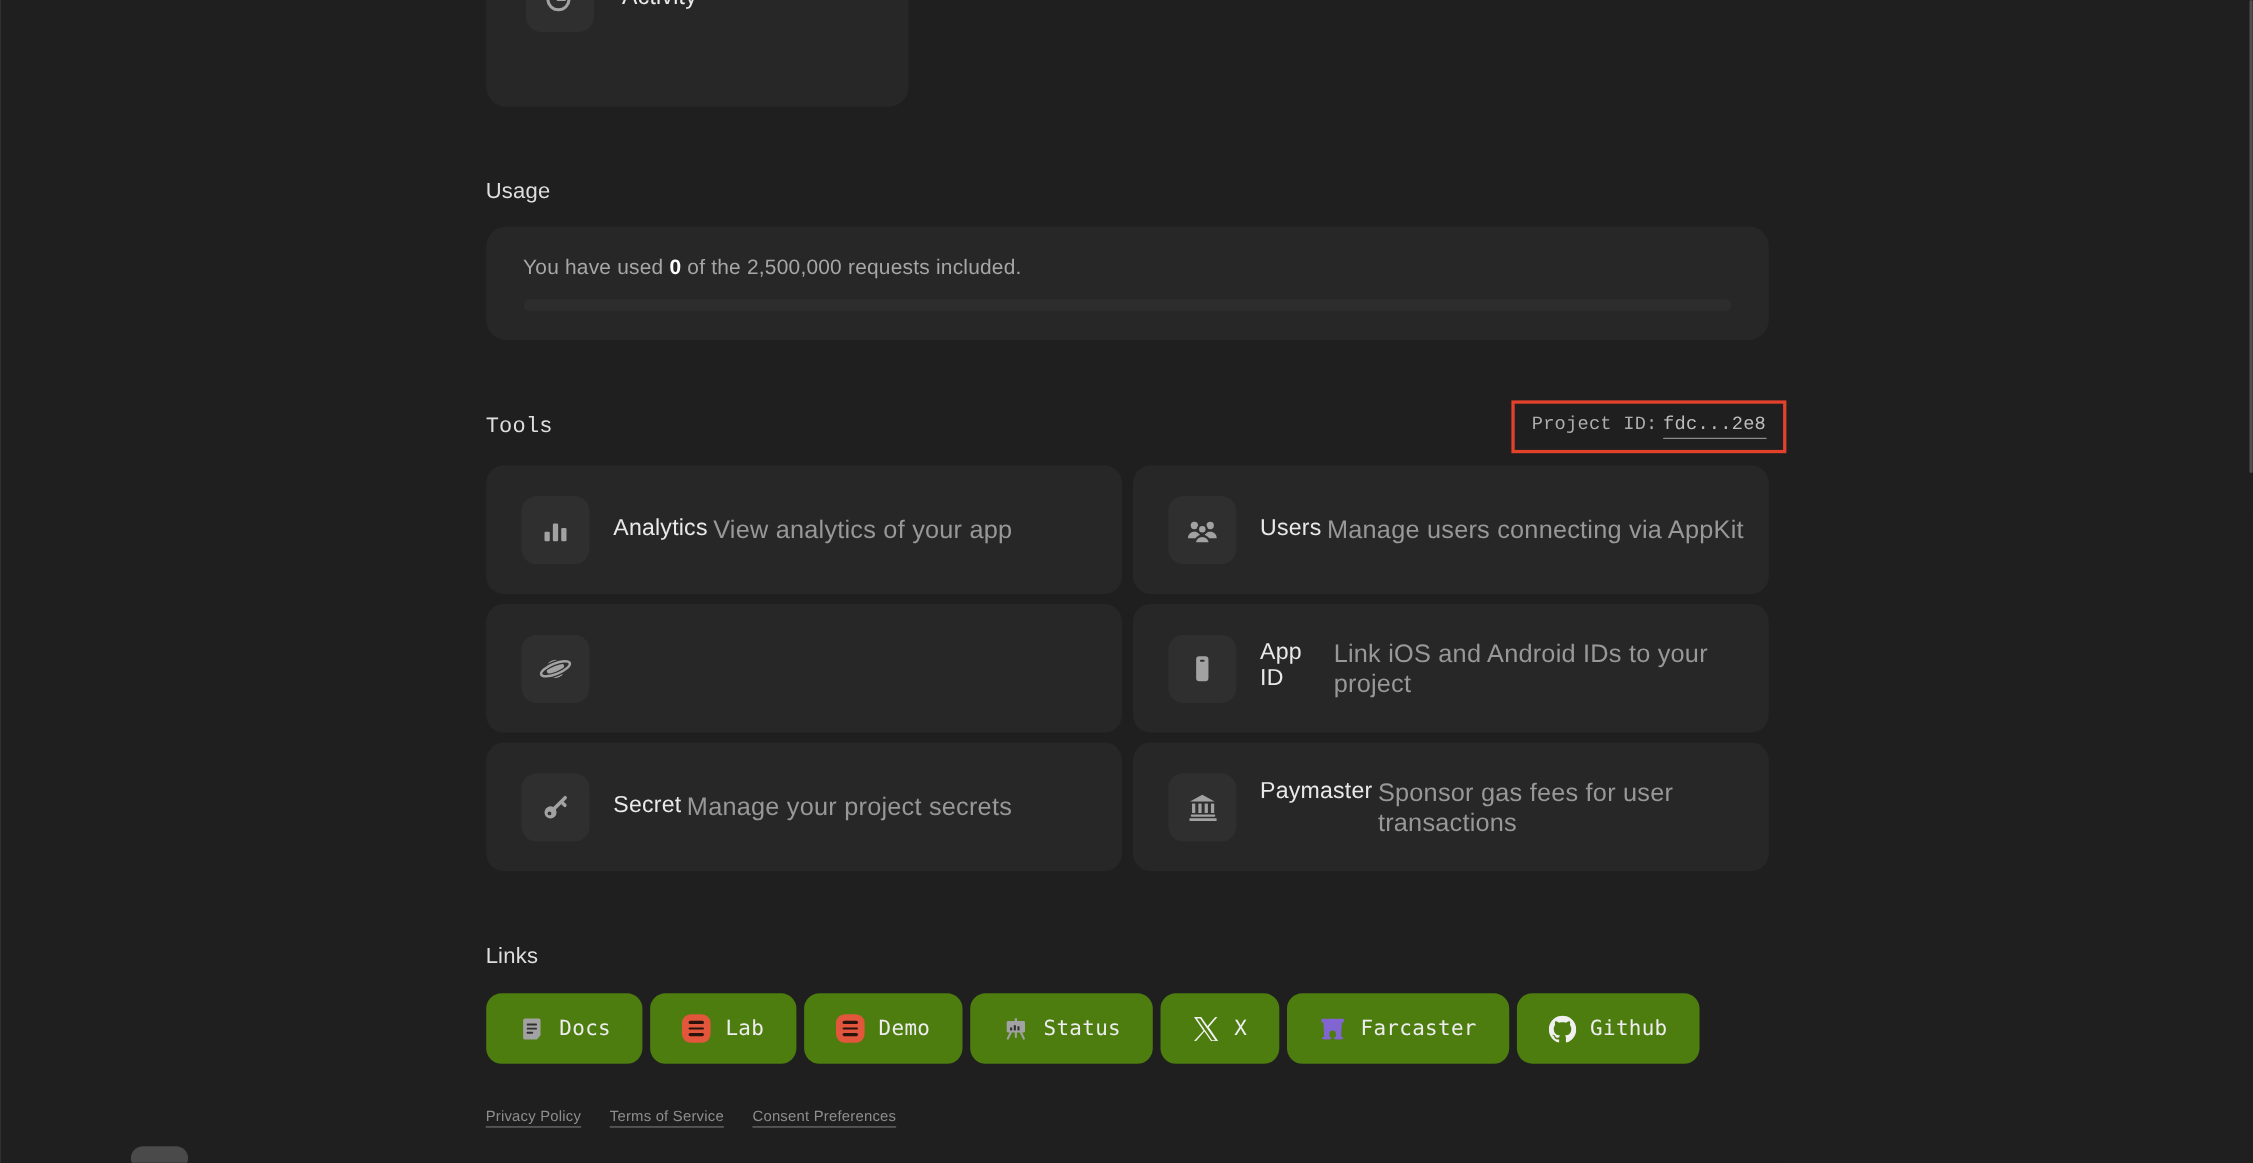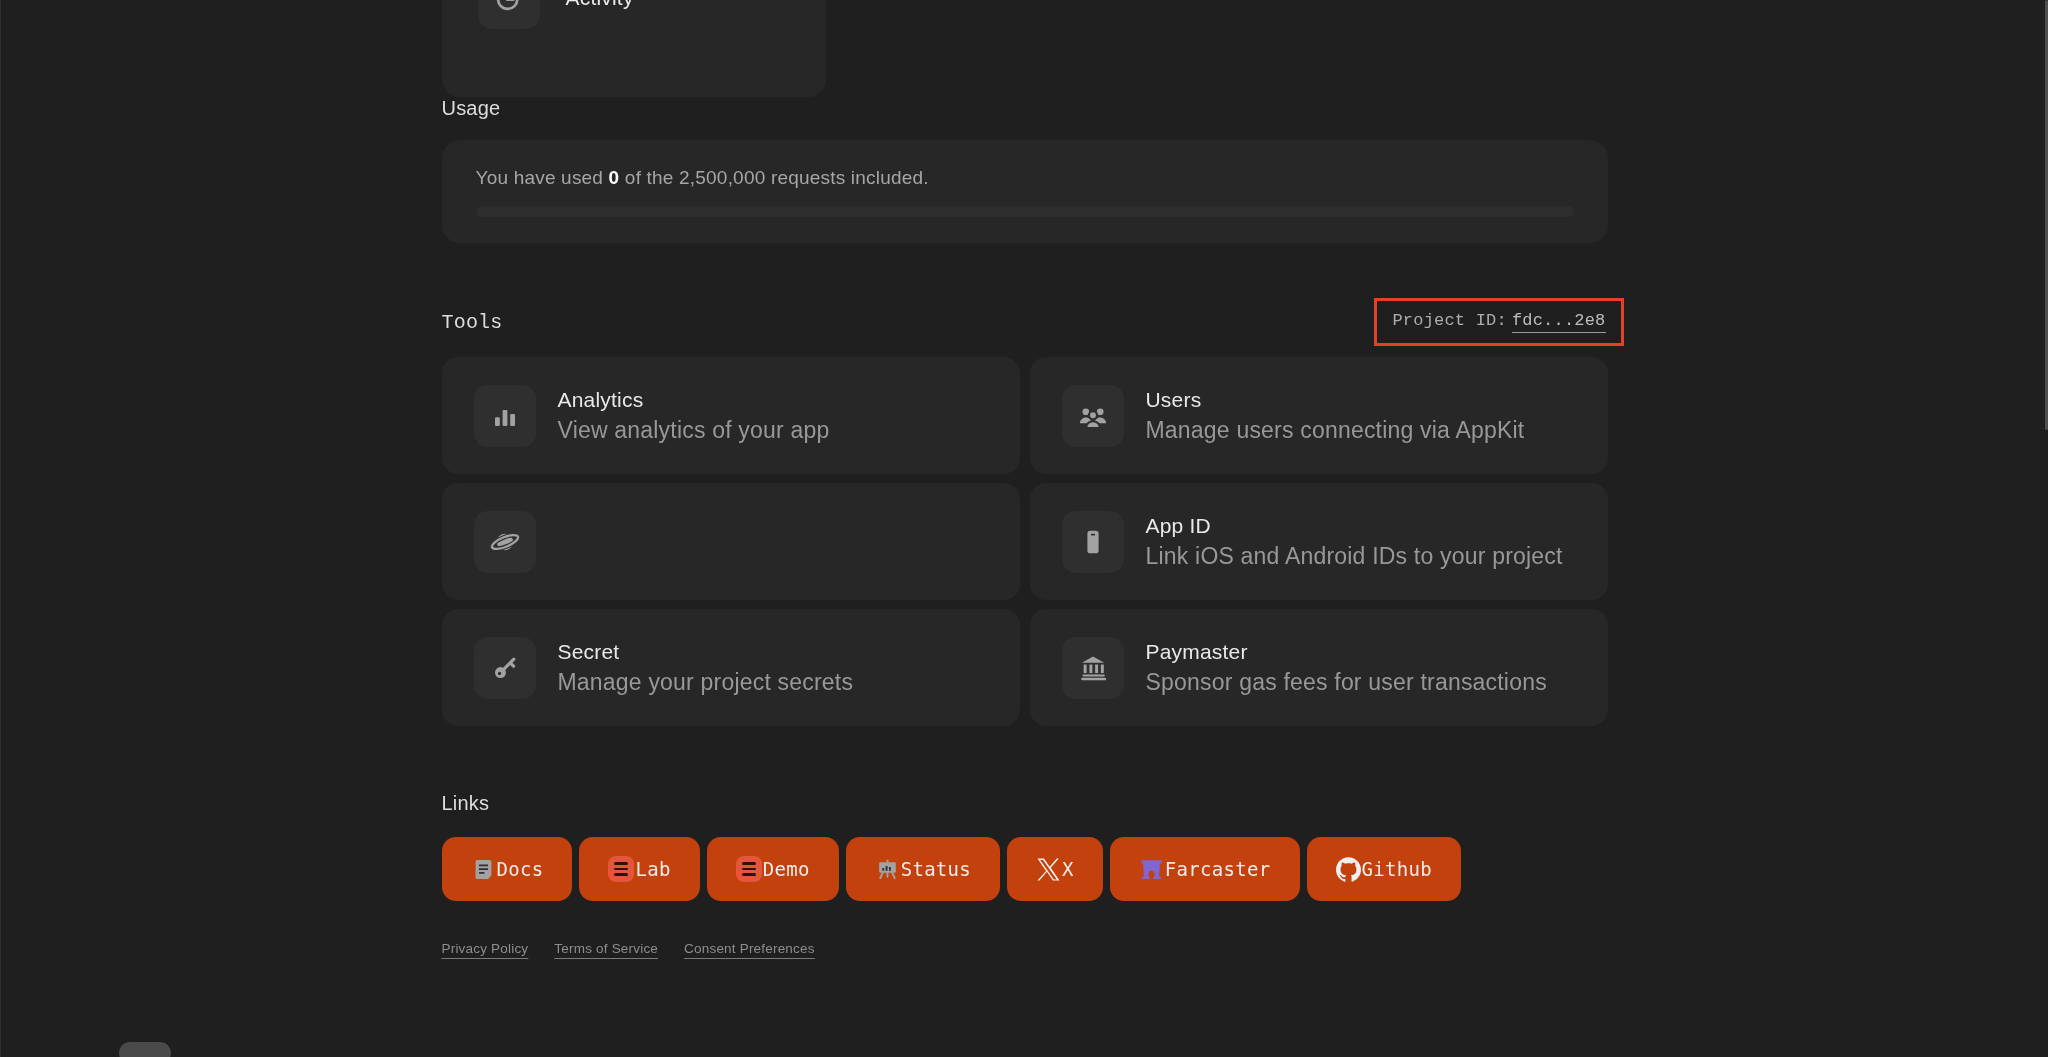--- a/index.html
+++ b/index.html
@@ -31,21 +31,21 @@
   .activity-card {
     margin-top:-43px; height:140px; width:384px;
     display:flex; align-items:flex-start; gap:26px;
     padding:10px 0 0 36px;
   }
   .activity-card .icon-tile { margin-top:0; }
   .activity-label { font-size:21px; color:#ececec; margin-top:19px; letter-spacing:.2px; }
 
   
   .heading { font-size:20px; color:#dedede; font-weight:400; letter-spacing:.2px; }
-  .usage-heading { }
+  .usage-heading { margin-top:66px; }
   .links-heading { margin-top:66px; }
 
   
   .usage-card { margin-top:20px; height:103px; padding:27px 34px 0 34px; }
   .usage-text { font-size:19px; color:#a6a6a6; letter-spacing:.2px; }
   .usage-text b { color:#ffffff; font-weight:700; }
   .progress-track {
     margin-top:17px; height:11px; border-radius:6px;
     background:#2d2d2e; overflow:hidden;
   }
@@ -78,31 +78,31 @@
     grid-template-columns:578px 578px;
     grid-auto-rows:117px;
     column-gap:10px; row-gap:9px;
   }
   .tool-card {
     display:flex; align-items:center; gap:22px;
     padding:0 0 0 32px;
     border-radius:16px;
     cursor:pointer;
   }
-  .tool-text { display:flex; flex-direction:column; gap:5px; }
+  .tool-text { display:flex; flex-direction:row; gap:5px; }
   .tool-title { font-size:21px; color:#e9e9e9; letter-spacing:.2px; }
   .tool-sub { font-size:23px; color:#989898; letter-spacing:.2px; }
 
   
   .links-row { margin-top:22px; display:flex; gap:7px; }
   .link-btn {
     height:64px;
-    background:#c2410c;
+    background:#4d7c0f;
     border-radius:14px;
-    display:inline-flex; align-items:center; gap:1px;
+    display:inline-flex; align-items:center; gap:13px;
     padding:0 29px;
     font-family:"DejaVu Sans Mono", monospace;
     font-size:19px; color:#ededed; letter-spacing:.3px;
     cursor:pointer; border:none;
   }
   .link-btn svg { width:25px; height:25px; }
   .orange-tile {
     width:26px; height:26px; border-radius:8px;
     background:#e2573b;
     display:flex; flex-direction:column; align-items:center; justify-content:center; gap:2.6px;

